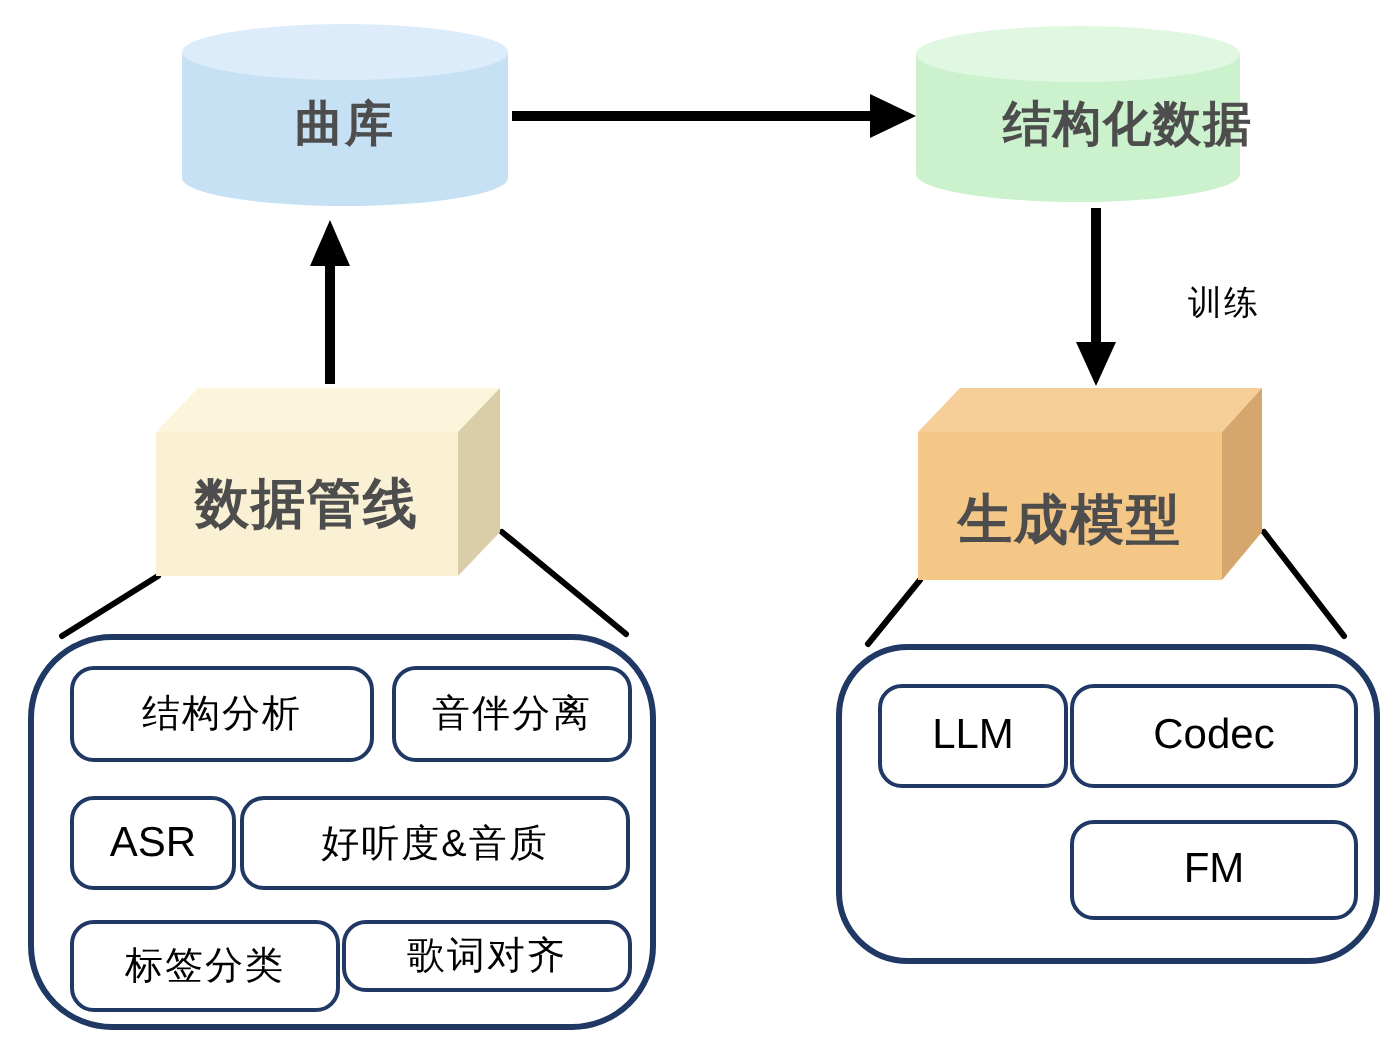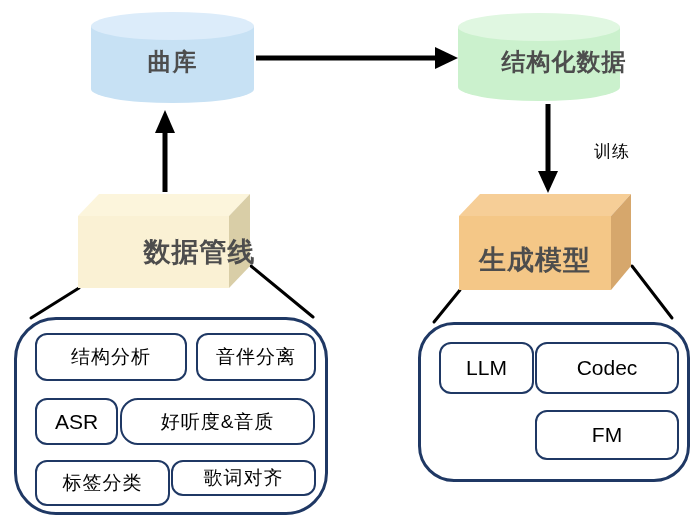--- a/index.html
+++ b/index.html
@@ -71,30 +71,30 @@
       <polygon points="165,110 155,133 175,133"></polygon>
     </g>
     <g fill="#000000">
       <line x1="548" y1="104" x2="548" y2="171" stroke="#000000" stroke-width="5"></line>
       <polygon points="548,193 538,171 558,171"></polygon>
     </g>
   </svg>
 
   <div class="label node-cyl" style="left:91px;top:40px;width:163px;height:44px;">曲库</div>
   <div class="label node-cyl" style="left:458px;top:40px;width:162px;height:44px;margin-left:25px;">结构化数据</div>
-  <div class="label node-box" style="left:78px;top:216px;width:151px;height:72px;padding-left:46px;">数据管线</div>
+  <div class="label node-box" style="left:78px;top:216px;width:151px;height:72px;">数据管线</div>
   <div class="label node-box" style="left:459px;top:216px;width:152px;height:88px;">生成模型</div>
 
   <div class="edge-label" style="left:560px;top:140px;width:70px;text-align:right;font-size:17px;">训练</div>
 
   <div class="container-box" style="left:14px;top:317px;width:314px;height:198px;">
     <div class="chip" style="left:18px;top:13px;width:152px;height:48px;">结构分析</div>
     <div class="chip" style="left:179px;top:13px;width:120px;height:48px;">音伴分离</div>
     <div class="chip latin" style="left:18px;top:78px;width:83px;height:47px;">ASR</div>
-    <div class="chip" style="left:103px;top:78px;width:195px;height:47px;border-radius:18px;">好听度&amp;音质</div>
+    <div class="chip" style="left:103px;top:78px;width:195px;height:47px;">好听度&amp;音质</div>
     <div class="chip" style="left:18px;top:140px;width:135px;height:46px;">标签分类</div>
     <div class="chip" style="left:154px;top:140px;width:145px;height:36px;">歌词对齐</div>
   </div>
 
   <div class="container-box" style="left:418px;top:322px;width:272px;height:160px;border-radius:36px;">
     <div class="chip latin" style="left:18px;top:17px;width:95px;height:52px;">LLM</div>
     <div class="chip latin" style="left:114px;top:17px;width:144px;height:52px;">Codec</div>
     <div class="chip latin" style="left:114px;top:85px;width:144px;height:50px;">FM</div>
   </div>
 

